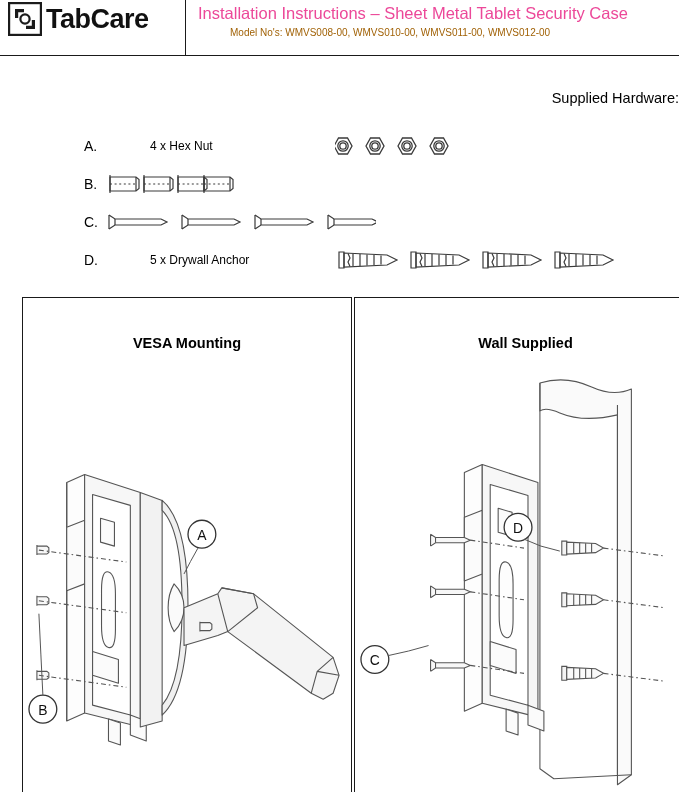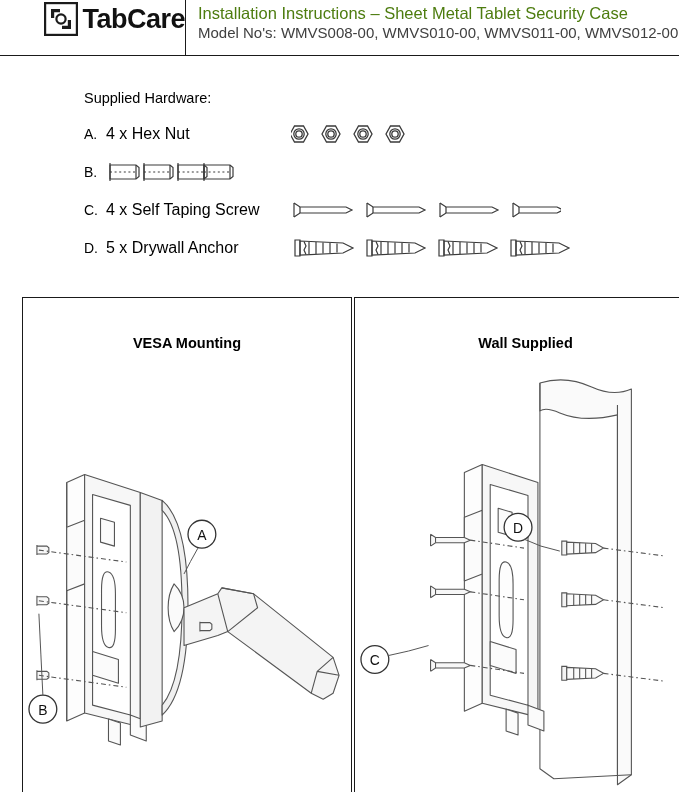--- a/index.html
+++ b/index.html
@@ -23,21 +23,20 @@
     border-bottom: 1px solid #1a1a1a;
     display: flex;
     align-items: flex-start;
   }
   .brand {
     display: flex;
     align-items: center;
     padding: 2px 0 0 8px;
     width: 185px;
     flex: none;
-    justify-content: flex-end;
   }
   .brand-logo {
     width: 34px; height: 34px;
     flex: none;
     margin-right: 4px;
   }
   .brand-name {
     font-size: 27px;
     font-weight: bold;
     letter-spacing: -0.5px;
@@ -49,51 +48,54 @@
     background: #1a1a1a;
     align-self: stretch;
   }
   .header-text {
     padding-left: 12px;
     padding-top: 3px;
   }
   .header-title {
     font-size: 16.5px;
     line-height: 21px;
-    color: #4d7c0f;
+    color: #ec4899;
   }
   .header-sub {
-    font-size: 15px;
+    font-size: 10px;
     line-height: 17px;
-    color: #404040;
+    color: #a16207;
+    margin-left: 32px;
   }
 
   
   .hardware {
     position: relative;
     padding: 34px 0 0 84px;
     height: 242px;
   }
   .hardware-title {
     font-size: 14.5px;
-    margin-bottom: 10px;
+    margin-bottom: 22px;
+    text-align: right;
   }
   .hw-row {
     display: flex;
     align-items: center;
     height: 36px;
     margin-bottom: 2px;
   }
   .hw-letter {
     width: 22px;
     font-size: 14px;
   }
   .hw-label {
     width: 185px;
-    font-size: 16px;
+    font-size: 12px;
+    margin-left: 44px;
   }
   .hw-parts {
     display: flex;
     align-items: center;
   }
 
   
   .panels {
     position: absolute;
     left: 2px;
@@ -209,21 +211,20 @@
             <path d="M0,0 L26,0" stroke-dasharray="2 2.6"></path>
             <path d="M26,-7 L26,7"></path>
           </g>
         </g>
       </svg>
     </span>
   </div>
 
   <div class="hw-row">
     <span class="hw-letter">C.</span>
-    <span class="hw-label">4 x Self Taping Screw</span>
     <span class="hw-parts">
       <svg width="270" height="28" viewBox="0 0 270 28">
         <g fill="none" stroke="#3a3a3a" stroke-width="1.2">
           <g transform="translate(3,14)">
             <path d="M0,-7 L0,7"></path>
             <path d="M0,-7 L6,-3 L52,-3 L58,0 L52,3 L6,3 L0,7"></path>
             <path d="M6,-3 L6,3"></path>
           </g>
           <g transform="translate(76,14)">
             <path d="M0,-7 L0,7"></path>

